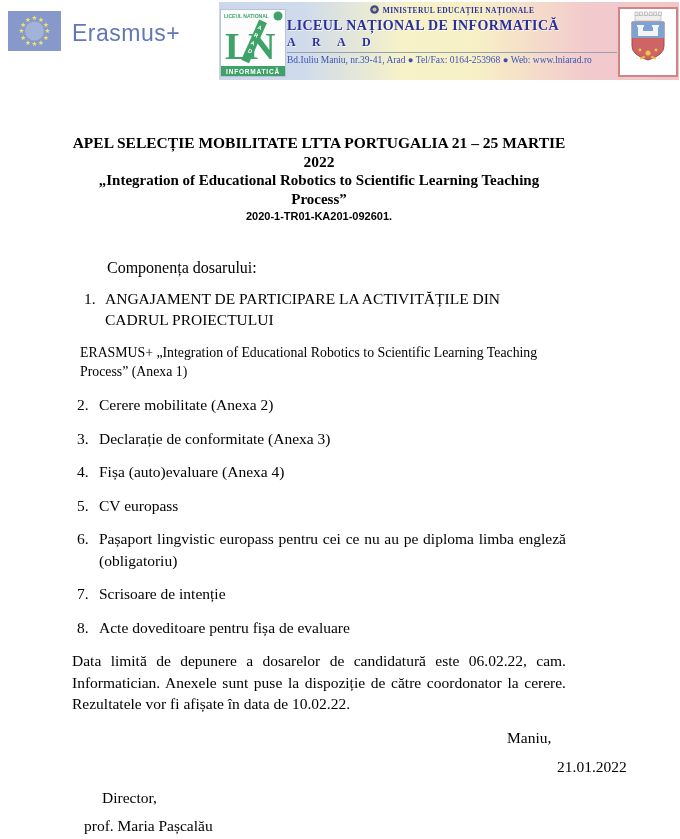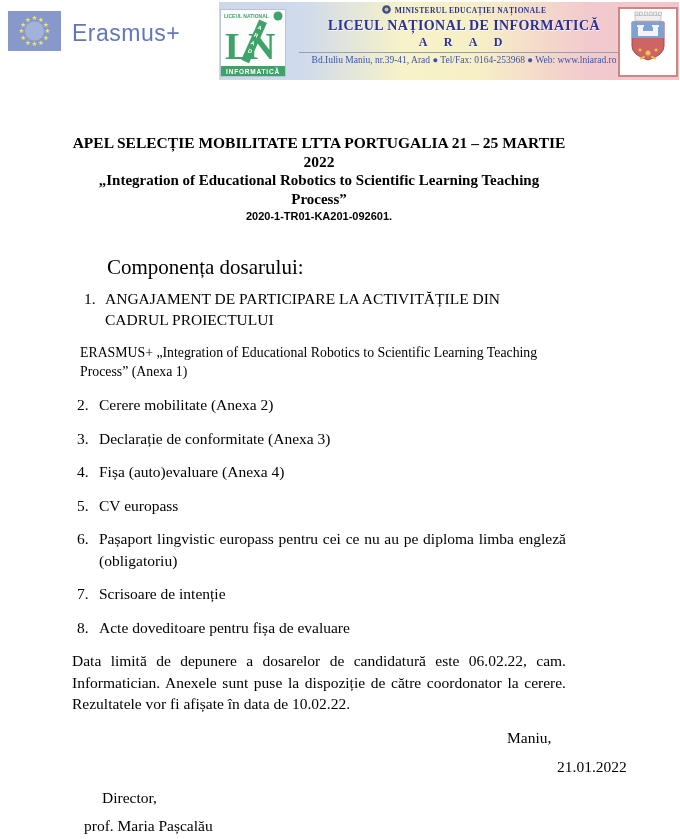--- a/index.html
+++ b/index.html
@@ -9,38 +9,38 @@
   }
   
   .header{position:absolute;top:0;left:0;width:680px;height:86px;}
   .erasmus-logo{position:absolute;left:8px;top:11px;display:flex;align-items:center;gap:11px;}
   .erasmus-text{font-family:"Liberation Sans", sans-serif;font-size:23px;color:#6277ba;letter-spacing:0.5px;}
   .banner{
     position:absolute;left:219px;top:2px;width:460px;height:78px;
     background:linear-gradient(90deg,#ccd7ea 0%,#cfdaec 18%,#f7f2c8 40%,#f7f0c6 56%,#f2cacd 80%,#f0c6c9 100%);
     box-sizing:border-box;
   }
-  .banner-center{position:absolute;left:68px;top:0;width:330px;height:78px;text-align:center;margin-left:12px;}
+  .banner-center{position:absolute;left:68px;top:0;width:330px;height:78px;}
   .ministry-line{display:flex;align-items:center;justify-content:center;gap:4px;margin-top:3px;
     font-size:7.5px;font-weight:bold;color:#2b2f99;letter-spacing:0.4px;}
   .school-name{font-size:14px;font-weight:bold;color:#2b2f99;margin-top:2px;letter-spacing:0.4px;
     text-shadow:0.6px 0.6px 0 rgba(255,255,255,0.85);white-space:nowrap;}
   .city-name{font-size:12px;font-weight:bold;color:#2b2f99;letter-spacing:7px;margin-top:1px;
     text-shadow:0.6px 0.6px 0 rgba(255,255,255,0.85);}
   .banner-divider{border:none;border-top:1.5px solid #97a0ae;margin:2px 0 0 0;width:100%;}
   .address-line{font-size:9.5px;color:#3952b5;margin-top:2px;white-space:nowrap;}
   .ln-logo-box{position:absolute;left:1px;top:7px;}
   .coat-box{position:absolute;right:1px;top:5px;}
   
   .doc{position:absolute;top:0;left:0;width:616px;padding:133px 50px 0 72px;box-sizing:border-box;}
   .title-block{text-align:center;font-weight:bold;}
   .title-l1{font-size:15.5px;line-height:19px;}
   .title-l2{font-size:15px;line-height:19px;}
   .title-l3{font-family:"Liberation Sans", sans-serif;font-size:11px;line-height:15px;}
-  .intro{margin-top:33px;padding-left:35px;font-size:21px;line-height:21.5px;}
+  .intro{margin-top:33px;padding-left:35px;font-size:16px;line-height:21.5px;}
   .list{margin-top:9px;font-size:15.5px;}
   .item{display:flex;line-height:21.5px;margin-bottom:12px;}
   .item .num{flex:0 0 22px;padding-left:5px;box-sizing:content-box;}
   .item.first .num{flex:0 0 21px;padding-left:12px;}
   .item .item-text{flex:1;}
   .item .item-text.justify{text-align:justify;}
   .item-cont{font-size:13.8px;line-height:19px;margin:11px 0 13.5px 0;padding-left:8px;}
   .closing-par{font-size:15.5px;line-height:21.5px;text-align:justify;margin-top:0;}
   .place-line{margin-top:12px;padding-left:435px;font-size:15.5px;line-height:21px;}
   .date-line{margin-top:8px;padding-left:485px;font-size:15.5px;line-height:21px;}

